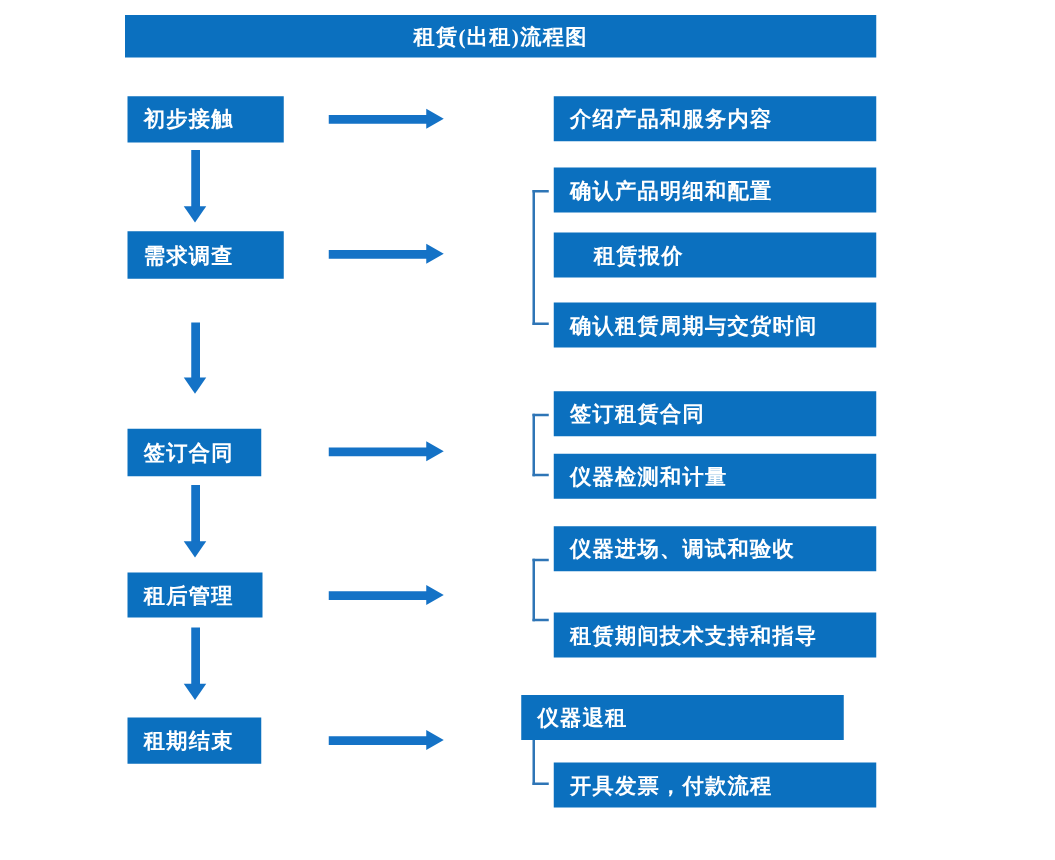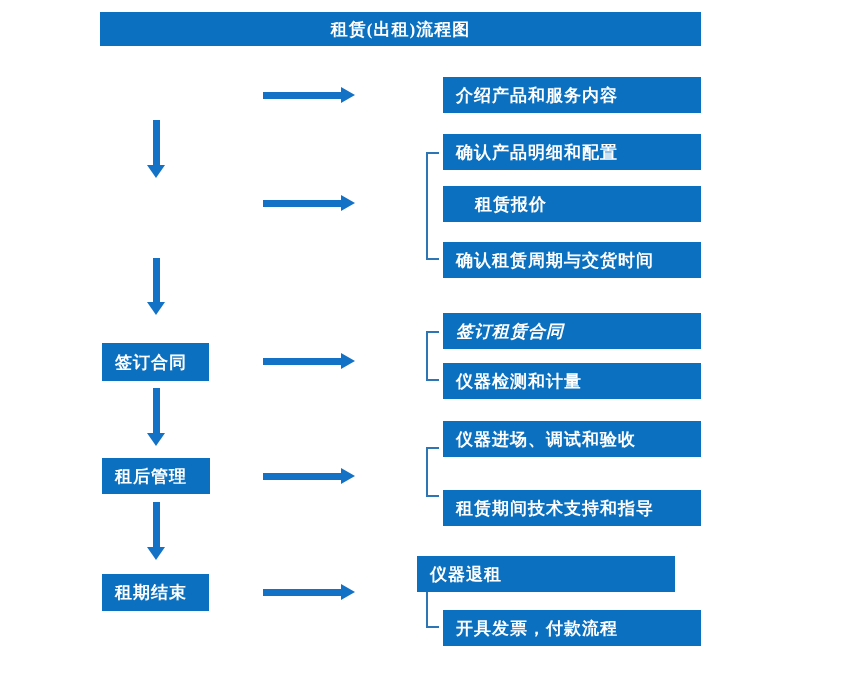--- a/index.html
+++ b/index.html
@@ -64,20 +64,22 @@
     box-sizing:border-box;
   }
 </style>
 </head>
 <body>
 
 <div id="canvas">
 
   <div class="box title-bar">租赁(出租)流程图</div>
 
+  <div class="box stage" style="left:102px;top:77px;width:125px;height:37px;">初步接触</div>
+  <div class="box stage" style="left:102px;top:185px;width:125px;height:38px;">需求调查</div>
   <div class="box stage" style="left:102px;top:343px;width:107px;height:38px;">签订合同</div>
   <div class="box stage" style="left:102px;top:458px;width:108px;height:36px;">租后管理</div>
   <div class="box stage" style="left:102px;top:574px;width:107px;height:37px;">租期结束</div>
 
   <div class="h-arrow" style="top:87px;">
       <div class="shaft"></div>
       <div class="head"></div>
     </div>
   <div class="h-arrow" style="top:195px;">
       <div class="shaft"></div>
@@ -114,21 +116,21 @@
     </div>
 
   <div class="box detail" style="left:443px;top:77px;">介绍产品和服务内容</div>
 
   <div class="bracket" style="top:152px;height:108px;"></div>
   <div class="box detail" style="left:443px;top:134px;">确认产品明细和配置</div>
   <div class="box detail" style="left:443px;top:186px;padding-left:32px;">租赁报价</div>
   <div class="box detail" style="left:443px;top:242px;">确认租赁周期与交货时间</div>
 
   <div class="bracket" style="top:331px;height:50px;"></div>
-  <div class="box detail" style="left:443px;top:313px;font-style:italic;">签订租赁合同</div>
+  <div class="box detail" style="left:443px;top:313px;">签订租赁合同</div>
   <div class="box detail" style="left:443px;top:363px;">仪器检测和计量</div>
 
   <div class="bracket" style="top:447px;height:50px;"></div>
   <div class="box detail" style="left:443px;top:490px;">租赁期间技术支持和指导</div>
   <div class="box detail" style="left:443px;top:421px;">仪器进场、调试和验收</div>
 
   <div class="bracket" style="top:574px;height:54px;"></div>
   <div class="box detail" style="left:417px;top:556px;">仪器退租</div>
   <div class="box detail" style="left:443px;top:610px;">开具发票，付款流程</div>
 

